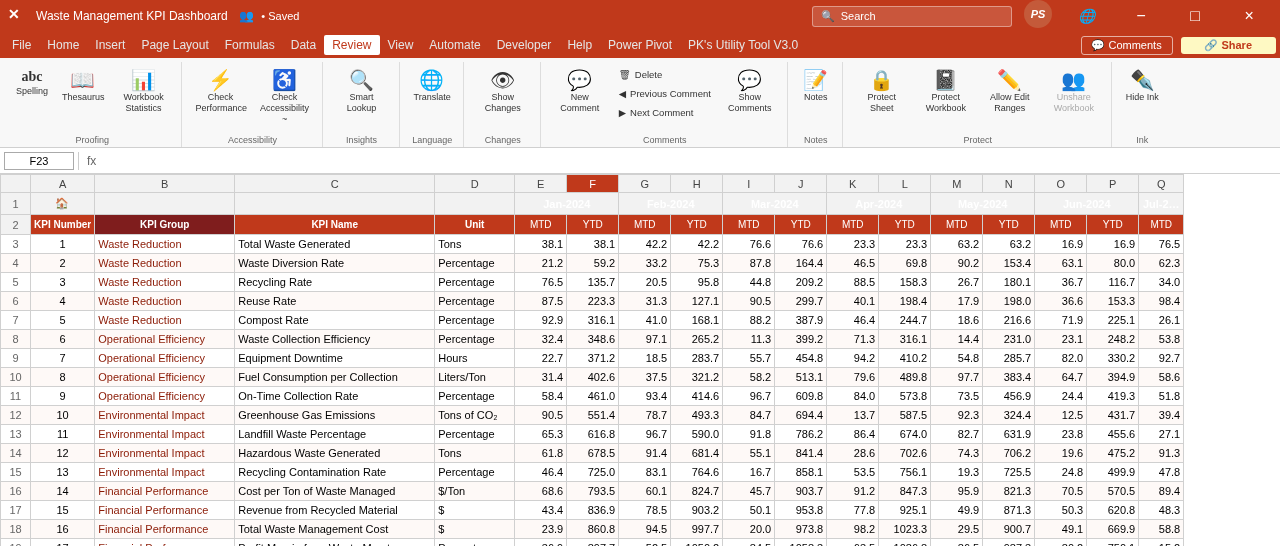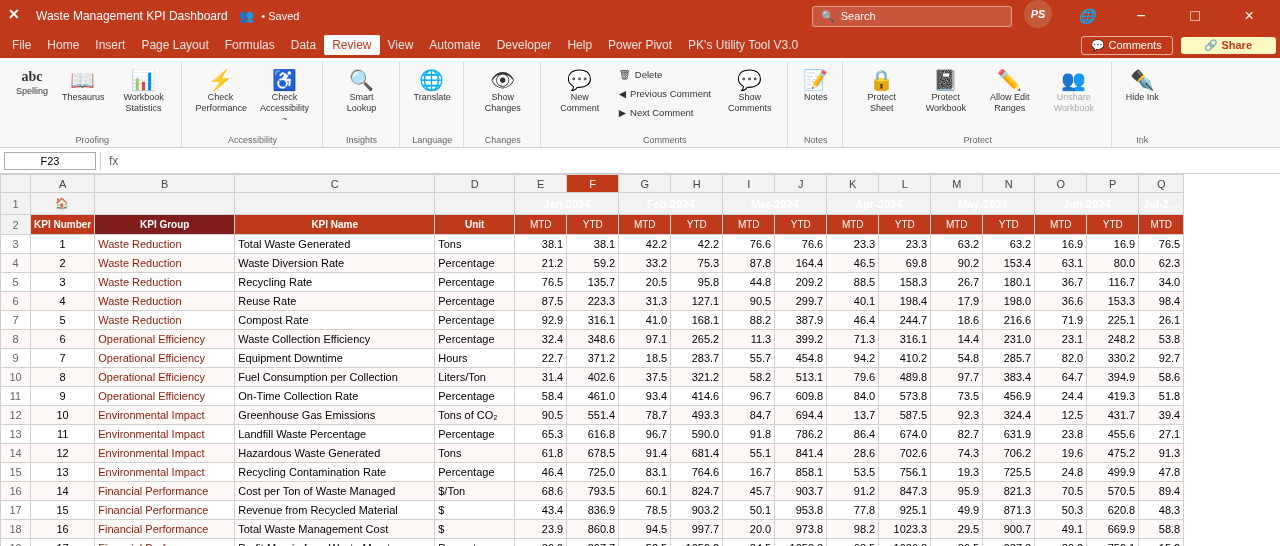--- a/index.html
+++ b/index.html
@@ -120,21 +120,21 @@
     .formula-bar {
       height: 26px;
       background: white;
       border-bottom: 1px solid #d0d0d0;
       display: flex;
       align-items: center;
       padding: 0 4px;
       gap: 4px;
     }
     .name-box {
-      width: 92px;
+      width: 70px;
       border: 1px solid #aaa;
       padding: 2px 16px;
       font-size: 11px;
       text-align: center;
     }
     .formula-bar-divider { width: 1px; height: 18px; background: #ccc; }
     .fx-icon { font-size: 12px; color: #666; padding: 0 4px; }
     .formula-input { flex: 1; border: none; outline: none; font-size: 11px; }
 
     

